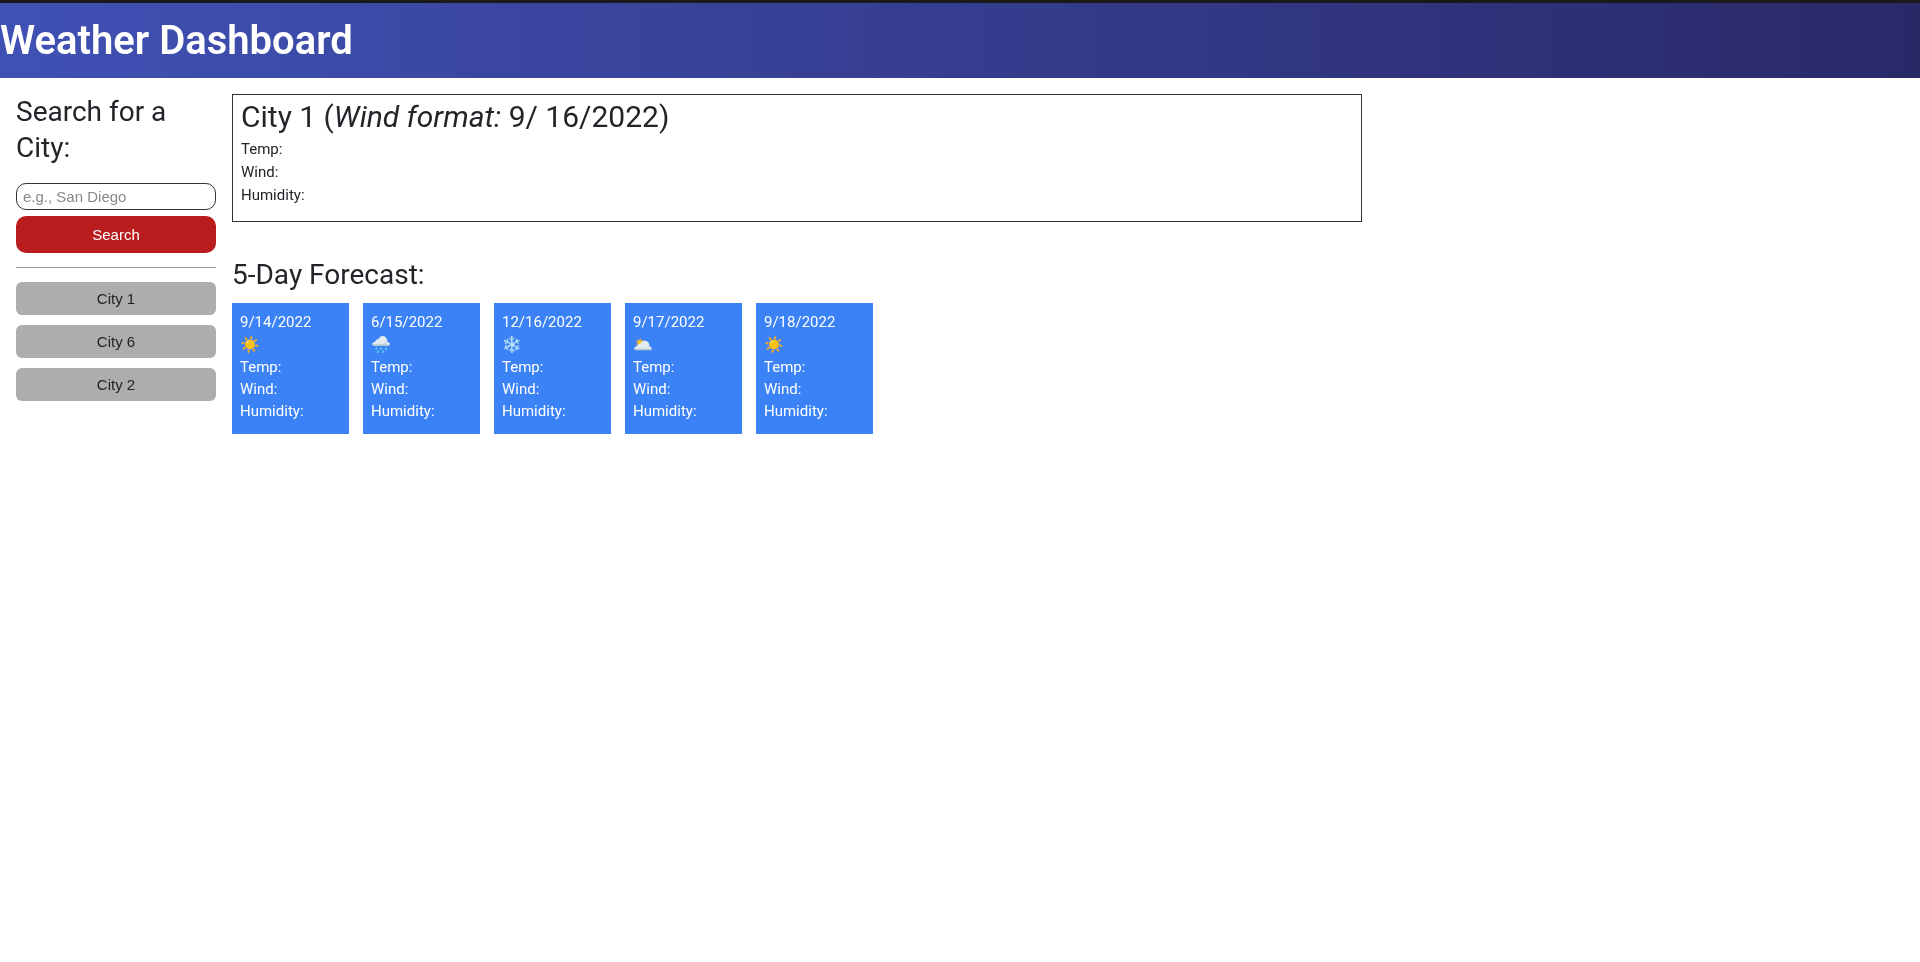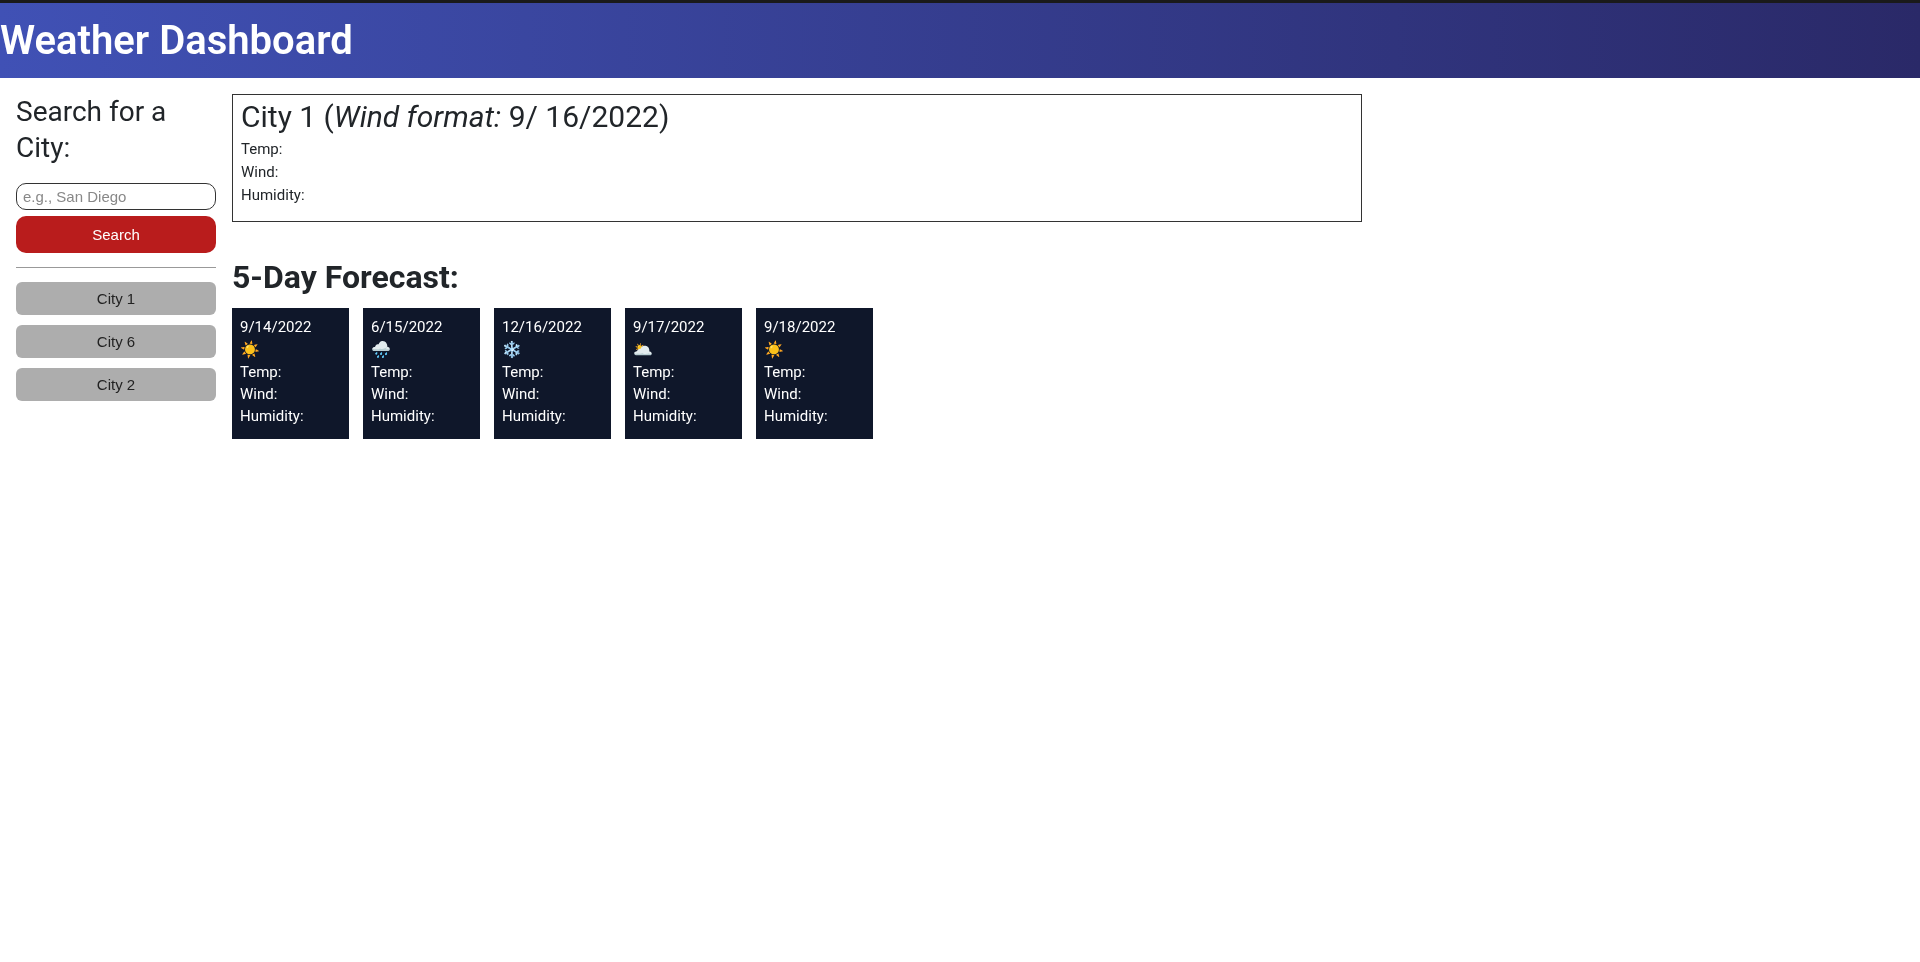--- a/index.html
+++ b/index.html
@@ -93,31 +93,31 @@
       margin-bottom: 6px;
     }
     .current-weather h3 .date-format {
       font-style: italic;
     }
     .current-weather p {
       font-size: 15px;
       margin: 5px 0;
     }
     .forecast-title {
-      font-size: 32px;
-      font-weight: 700;
+      font-size: 28px;
+      font-weight: 400;
       margin-bottom: 12px;
       margin-top: 36px;
     }
     .forecast-row {
       display: flex;
       gap: 14px;
     }
     .forecast-card {
-      background: #0f172a;
+      background: #3b82f6;
       color: #fff;
       padding: 10px 8px;
       width: 117px;
       flex-shrink: 0;
     }
     .forecast-card p {
       font-size: 15px;
       margin: 4px 0;
     }
     .forecast-card .fc-date {

